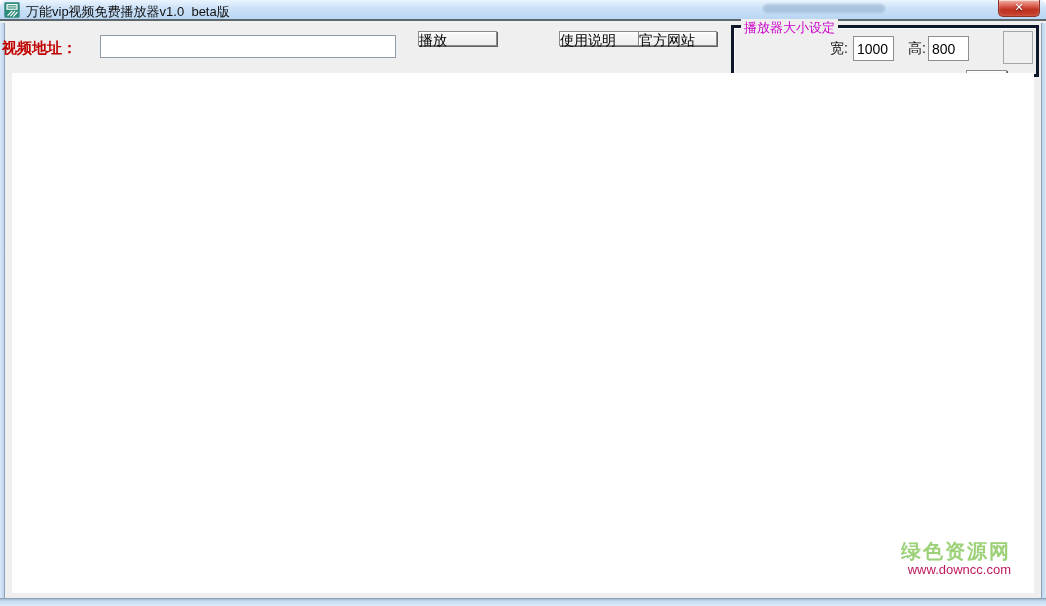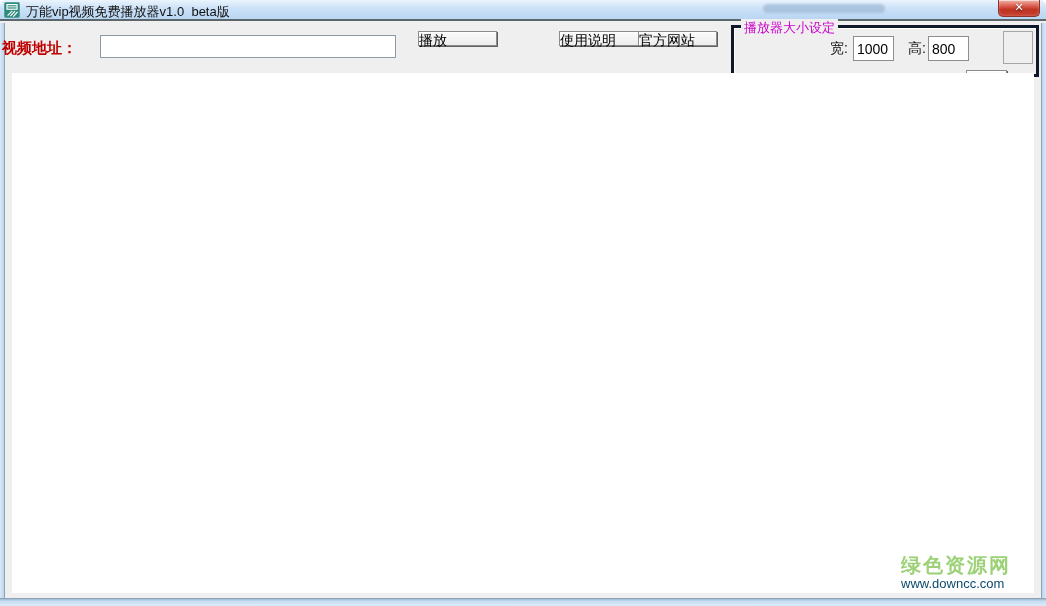--- a/index.html
+++ b/index.html
@@ -52,23 +52,23 @@
   .inp-w { left:119px; } .inp-h { left:194px; }
   .btn-set { position:absolute; left:232px; top:6px; width:41px; height:26px;
     background:linear-gradient(#FBFBFB,#EDEDED); border:1px solid #8B8B8B;
     box-shadow:1px 1px 0 #5F5F5F, inset 1px 1px 0 #FFFFFF;
     font-size:13px; cursor:pointer; font-family:"Liberation Sans","DejaVu Sans",sans-serif;margin-top:36px; }
   .empty-panel { position:absolute; left:1003px; top:31px; width:30px; height:33px;
     border:1px solid #A6A6A6; background:#EFEFEF; }
 
   
   .content { position:absolute; left:12px; top:73px; width:1022px; height:520px; background:#FFFFFF; }
-  .watermark { position:absolute; right:23px; bottom:1px; text-align:left; line-height:1.15;margin-left:13px; }
+  .watermark { position:absolute; right:23px; bottom:15px; text-align:right; line-height:1.15;margin-left:13px; }
   .wm-name { color:#9CD178; font-size:20px; font-weight:bold; letter-spacing:2px; }
-  .wm-url  { color:#0c4a6e; font-size:13px; }
+  .wm-url  { color:#be185d; font-size:13px; }
 </style>
 </head>
 <body>
 
 <div class="window">
 
   <div class="titlebar">
     <span class="app-icon">
       <svg width="16" height="16" viewBox="0 0 16 16">
         <rect x="0" y="0" width="16" height="16" rx="2" fill="#2E8B7B" stroke="#9FBFD8" stroke-width="0.8"></rect>

